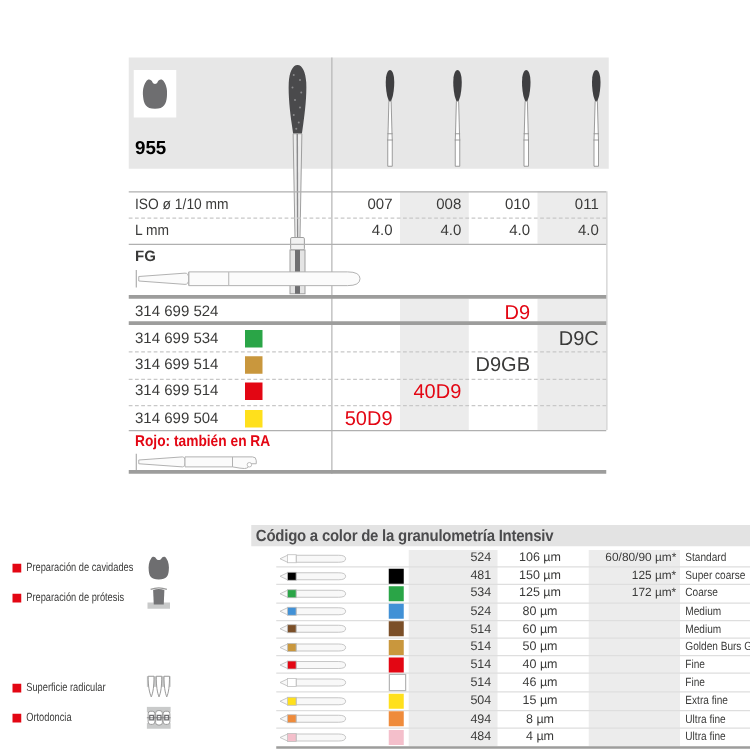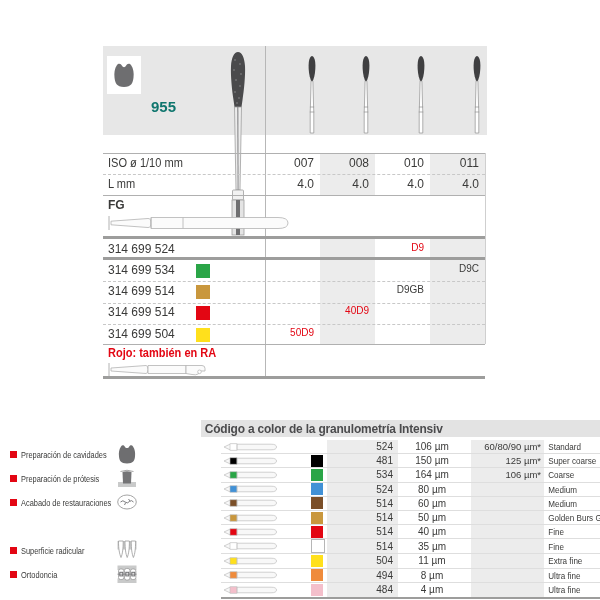--- a/index.html
+++ b/index.html
@@ -1,40 +1,40 @@
 <!DOCTYPE html>
 <html><head>
 <meta charset="utf-8">
 <style>
   html,body{margin:0;padding:0;}
   body{width:600px;height:600px;background:#fff;font-family:"Liberation Sans",sans-serif;color:#3a3a39;position:relative;overflow:hidden;}
   
   #toptable{position:absolute;left:103px;top:46px;width:384px;height:336px;}
   .hdrband{position:absolute;left:0;top:0;width:384px;height:89px;background:#e7e7e7;}
   .iconbox{position:absolute;left:4px;top:10px;width:34px;height:38px;background:#fff;display:flex;align-items:center;justify-content:center;}
-  .model{position:absolute;left:5px;top:52px;font-size:15px;font-weight:bold;color:#0f766e;margin-left:43px;}
+  .model{position:absolute;left:5px;top:64px;font-size:15px;font-weight:bold;color:#000000;}
   .vline{position:absolute;left:162px;top:0;width:1px;height:333px;background:#b7b7b7;}
   .redge{position:absolute;left:382px;top:107px;width:1px;height:191px;background:#cfcfcf;}
   .band{position:absolute;width:55px;background:#ececec;}
   .b1a{left:217px;top:107px;height:42px;} .b2a{left:327px;top:107px;height:42px;}
   .b1b{left:217px;top:193px;height:105px;} .b2b{left:327px;top:193px;height:105px;}
   .hl{position:absolute;left:0;width:382px;height:1px;background:#b0b0b0;}
   .hl.dash{height:0;background:none;border-top:1px dashed #c8c8c8;}
   .hl.thick{height:3px;background:#9d9d9c;}
   .t107{top:107px}.t128{top:128px}.t149{top:149px}.t190{top:190px}.t211{top:211px}
   .t235{top:235px}.t257{top:257px}.t278{top:278px}.t298{top:298px}.t330{top:330px}
   .rowlab{position:absolute;left:5px;font-size:12px;white-space:nowrap;transform:scaleX(.92);transform-origin:0 50%;}
   .riso{top:110px}.rl{top:131px}
   .fglab{position:absolute;left:5px;top:152px;font-size:12px;font-weight:bold;}
   .cell{position:absolute;width:55px;text-align:right;padding-right:6px;box-sizing:border-box;font-size:12px;}
   .c0{left:162px}.c1{left:217px}.c2{left:272px}.c3{left:327px}
   .ordercode{position:absolute;left:5px;font-size:12px;white-space:nowrap;}
   .r1{top:196px}.r2{top:217px}.r3{top:238px}.r4{top:259px}.r5{top:281px}
   .sq{position:absolute;left:93px;width:14px;height:14px;}
-  .prod{font-size:10px;}
+  .prod{font-size:16px;}
   .red{color:#e30613;}
   .note{position:absolute;left:5px;top:300px;font-size:12.5px;font-weight:bold;color:#e30613;white-space:nowrap;transform:scaleX(.88);transform-origin:0 50%;}
   .bigbur{position:absolute;left:117px;top:4px;}
   .sbur{position:absolute;top:9px;}
   .s0{left:202px}.s1{left:256px}.s2{left:311px}.s3{left:367px}
   .fgshank{position:absolute;left:5px;top:167px;}
   .rashank{position:absolute;left:5px;top:315px;}
   
   .headband{position:absolute;height:17px;background:#e3e3e3;display:flex;align-items:center;}
   .headband span{font-weight:bold;color:#4b4b4d;white-space:nowrap;}
@@ -200,28 +200,20 @@
     <div class="symitem" style="top:47px">
       <div class="bullet"></div>
       <span class="symlabel">Preparación de prótesis</span>
       <svg class="symicon" viewBox="0 0 22 22">
         <rect x="2" y="15" width="18" height="5" fill="#c9caca"></rect>
         <path d="M4.5,4.5 Q11,2 17.5,4.5" stroke="#9a9a9a" stroke-width=".9" fill="none"></path>
         <path d="M6.5,5 Q11,3.5 15.5,5 L15,16.5 L7,16.5 Z" fill="#747476"></path>
       </svg>
     </div>
 
-    <div class="symitem" style="top:71px">
-      <div class="bullet"></div>
-      <span class="symlabel">Acabado de restauraciones</span>
-      <svg class="symicon" viewBox="0 0 22 22">
-        <ellipse cx="11" cy="11" rx="9.3" ry="7" fill="#fff" stroke="#9a9a9a" stroke-width=".9"></ellipse>
-        <path d="M4.5,11 Q7,8.5 9,11 Q11.5,13 13.5,10.5 Q15.5,8.5 17.5,11 M8,13.5 L10,12.5 M12.5,8 L14,10" stroke="#6e6e70" stroke-width=".9" fill="none"></path>
-      </svg>
-    </div>
 
 
     <div class="symitem" style="top:143px">
       <div class="bullet"></div>
       <span class="symlabel">Ortodoncia</span>
       <svg class="symicon" viewBox="0 0 22 22">
         <rect x="1.5" y="2.5" width="19" height="4.5" fill="#c9caca"></rect>
         <rect x="1.5" y="15.5" width="19" height="4.5" fill="#c9caca"></rect>
         <rect x="2.5" y="6" width="5.4" height="10.5" rx="2" fill="#fff" stroke="#9a9a9a" stroke-width=".8"></rect>
         <rect x="8.5" y="5.5" width="5.4" height="11.5" rx="2" fill="#fff" stroke="#9a9a9a" stroke-width=".8"></rect>
@@ -295,22 +287,22 @@
           <path d="M3,5 L9,2.2 L50,2.2 Q55.5,2.2 55.5,5 Q55.5,7.8 50,7.8 L9,7.8 Z" fill="#f8f8f8" stroke="#bfbfbf" stroke-width=".7"></path>
           <rect class="bandrect" x="9" y="1.8" width="7" height="6.4" fill="#ffffff" stroke="#bfbfbf" stroke-width=".6" style="fill: rgb(42, 165, 71);"></rect>
           <path d="M16,2.2 L16,7.8" stroke="#bfbfbf" stroke-width=".6"></path>
         </svg>
       </div>
       <div class="ggap"></div>
       <div class="gsqwrap">
             <div class="gsq" style="background: rgb(42, 165, 71);"></div>
           </div>
       <div class="gcode">534</div>
-      <div class="gsize">164 µm</div>
-      <div class="galt">106 µm*</div>
+      <div class="gsize">125 µm</div>
+      <div class="galt">172 µm*</div>
       <div class="gname">Coarse</div>
     </div>
 
     <div class="grow">
       <div class="gshank">
         <svg width="58" height="10" viewBox="0 0 58 10">
           <path d="M3,5 L9,2.2 L50,2.2 Q55.5,2.2 55.5,5 Q55.5,7.8 50,7.8 L9,7.8 Z" fill="#f8f8f8" stroke="#bfbfbf" stroke-width=".7"></path>
           <rect class="bandrect" x="9" y="1.8" width="7" height="6.4" fill="#ffffff" stroke="#bfbfbf" stroke-width=".6" style="fill: rgb(65, 145, 214);"></rect>
           <path d="M16,2.2 L16,7.8" stroke="#bfbfbf" stroke-width=".6"></path>
         </svg>
@@ -385,39 +377,39 @@
           <path d="M3,5 L9,2.2 L50,2.2 Q55.5,2.2 55.5,5 Q55.5,7.8 50,7.8 L9,7.8 Z" fill="#f8f8f8" stroke="#bfbfbf" stroke-width=".7"></path>
           <rect class="bandrect" x="9" y="1.8" width="7" height="6.4" fill="#ffffff" stroke="#bfbfbf" stroke-width=".6" style="fill: rgb(255, 255, 255);"></rect>
           <path d="M16,2.2 L16,7.8" stroke="#bfbfbf" stroke-width=".6"></path>
         </svg>
       </div>
       <div class="ggap"></div>
       <div class="gsqwrap">
             <div class="gsq" style="background: rgb(255, 255, 255); border: 1px solid rgb(182, 182, 182);"></div>
           </div>
       <div class="gcode">514</div>
-      <div class="gsize">35 µm</div>
+      <div class="gsize">46 µm</div>
       <div class="galt"></div>
       <div class="gname">Fine</div>
     </div>
 
     <div class="grow">
       <div class="gshank">
         <svg width="58" height="10" viewBox="0 0 58 10">
           <path d="M3,5 L9,2.2 L50,2.2 Q55.5,2.2 55.5,5 Q55.5,7.8 50,7.8 L9,7.8 Z" fill="#f8f8f8" stroke="#bfbfbf" stroke-width=".7"></path>
           <rect class="bandrect" x="9" y="1.8" width="7" height="6.4" fill="#ffffff" stroke="#bfbfbf" stroke-width=".6" style="fill: rgb(255, 224, 28);"></rect>
           <path d="M16,2.2 L16,7.8" stroke="#bfbfbf" stroke-width=".6"></path>
         </svg>
       </div>
       <div class="ggap"></div>
       <div class="gsqwrap">
             <div class="gsq" style="background: rgb(255, 224, 28);"></div>
           </div>
       <div class="gcode">504</div>
-      <div class="gsize">11 µm</div>
+      <div class="gsize">15 µm</div>
       <div class="galt"></div>
       <div class="gname">Extra fine</div>
     </div>
 
     <div class="grow">
       <div class="gshank">
         <svg width="58" height="10" viewBox="0 0 58 10">
           <path d="M3,5 L9,2.2 L50,2.2 Q55.5,2.2 55.5,5 Q55.5,7.8 50,7.8 L9,7.8 Z" fill="#f8f8f8" stroke="#bfbfbf" stroke-width=".7"></path>
           <rect class="bandrect" x="9" y="1.8" width="7" height="6.4" fill="#ffffff" stroke="#bfbfbf" stroke-width=".6" style="fill: rgb(239, 139, 59);"></rect>
           <path d="M16,2.2 L16,7.8" stroke="#bfbfbf" stroke-width=".6"></path>

